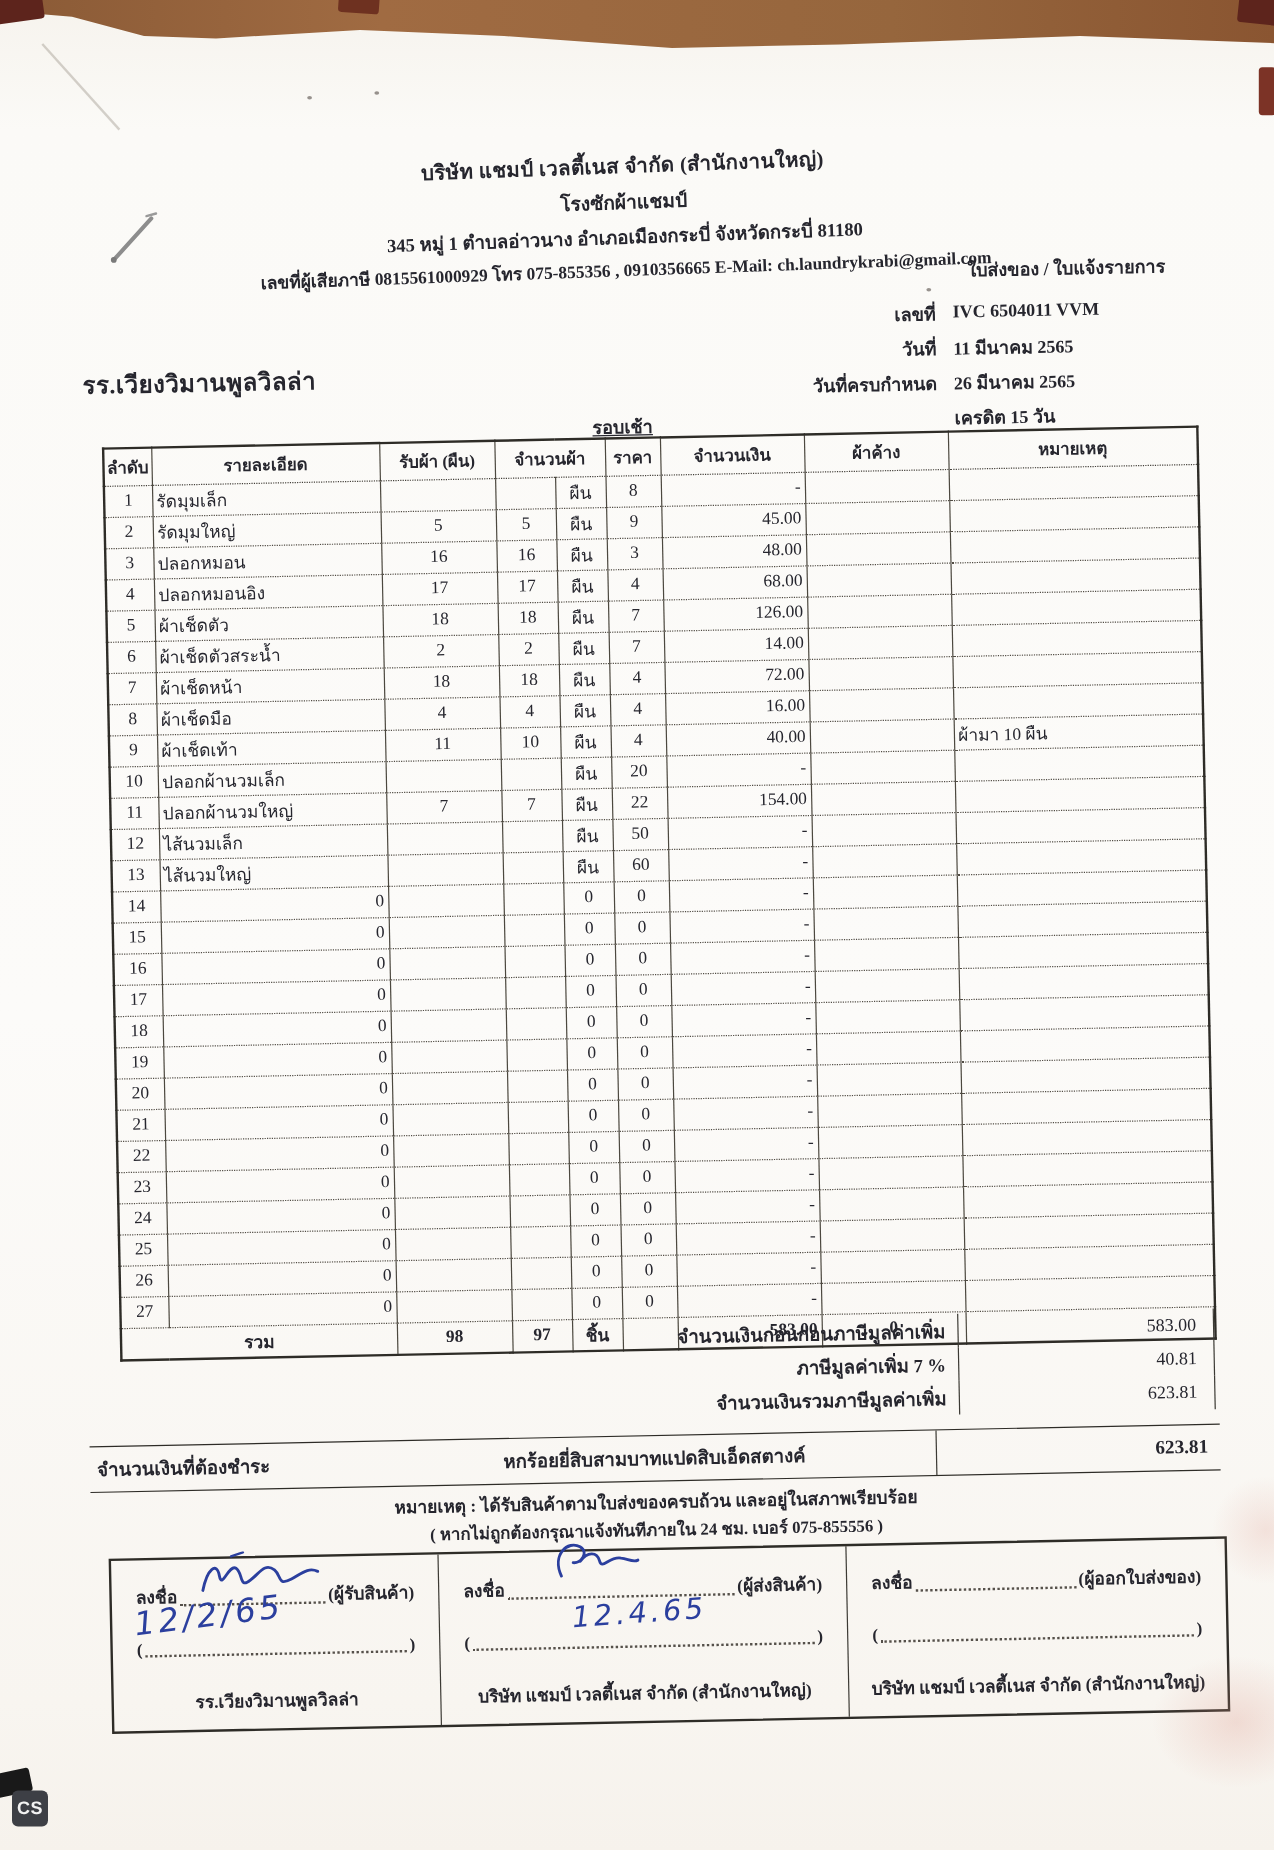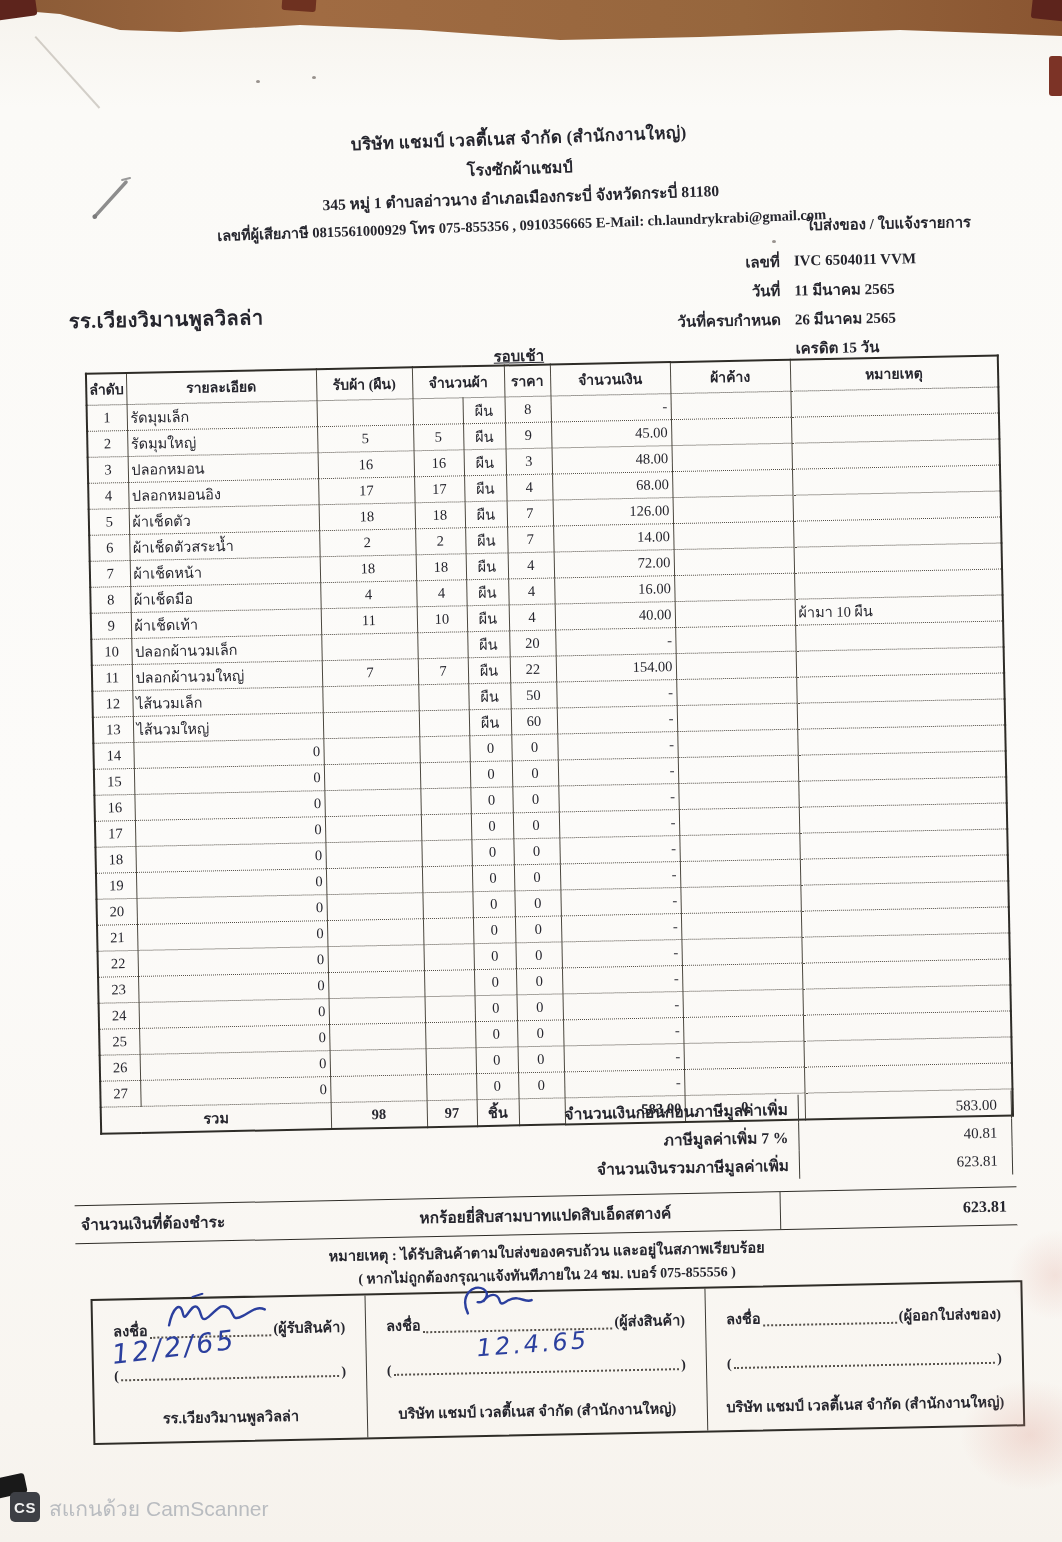--- a/index.html
+++ b/index.html
@@ -65,21 +65,21 @@
   .sig1{width:272px;} .sig2{width:340px;} .sig3{flex:1;}
   .sigline{display:flex;align-items:flex-end;font-weight:700;font-size:14.5px;height:24px;}
   .sigline .dots{flex:1;border-bottom:2px dotted #55504a;margin:0 2px 3px 2px;}
   .parenline{display:flex;align-items:flex-end;font-size:14px;height:24px;margin-top:18px;font-weight:700;}
   .parenline .dots{flex:1;border-bottom:2px dotted #55504a;margin:0 2px 3px 2px;}
   .sigorg{position:absolute;left:0;bottom:12px;width:100%;text-align:center;font-weight:700;font-size:14.5px;}
   .scribble{position:absolute;pointer-events:none;}
   .hw-date{position:absolute;color:#2b3f9e;font-family:"DejaVu Sans",sans-serif;font-style:italic;
            font-weight:400;letter-spacing:3px;pointer-events:none;}
   
-  .footer{position:absolute;left:10px;top:1492px;display:flex;gap:9px;
+  .footer{position:absolute;left:10px;top:1492px;display:flex;align-items:center;gap:22px;
           font-family:"Liberation Sans","DejaVu Sans",sans-serif;}
   .cs-logo{width:30px;height:30px;background:#3d3f45;border-radius:5px;color:#f2f2f2;
            display:flex;align-items:center;justify-content:center;font-size:15px;font-weight:700;letter-spacing:.5px;}
   .cs-text{color:#b9bcc0;font-size:21px;}
 </style>
 </head>
 <body>
 
 <div id="scan">
 
@@ -574,15 +574,14 @@
   <div class="stain" style="left:-8px;top:1476px;width:34px;height:20px;background:#191919;transform:rotate(-12deg);"></div>
   <div class="crease" style="left:36px;top:36px;width:96px;height:1.6px;transform:rotate(48deg);"></div>
   <div class="speck" style="left:256px;top:80px;"></div>
   <div class="speck" style="left:312px;top:76px;"></div>
   <div class="speck" style="left:772px;top:240px;"></div>
   <div class="smudge" style="left:960px;top:1380px;width:140px;height:110px;background:radial-gradient(closest-side,rgba(219,150,136,.28),rgba(219,150,136,0));"></div>
   <div class="smudge" style="left:1010px;top:1230px;width:90px;height:90px;background:radial-gradient(closest-side,rgba(219,150,136,.22),rgba(219,150,136,0));"></div>
 
   <div class="footer">
     <div class="cs-logo">CS</div>
-    <div class="cs-text">สแกนด้วย CamScanner</div>
   </div>
 </div>
 
 </body></html>

